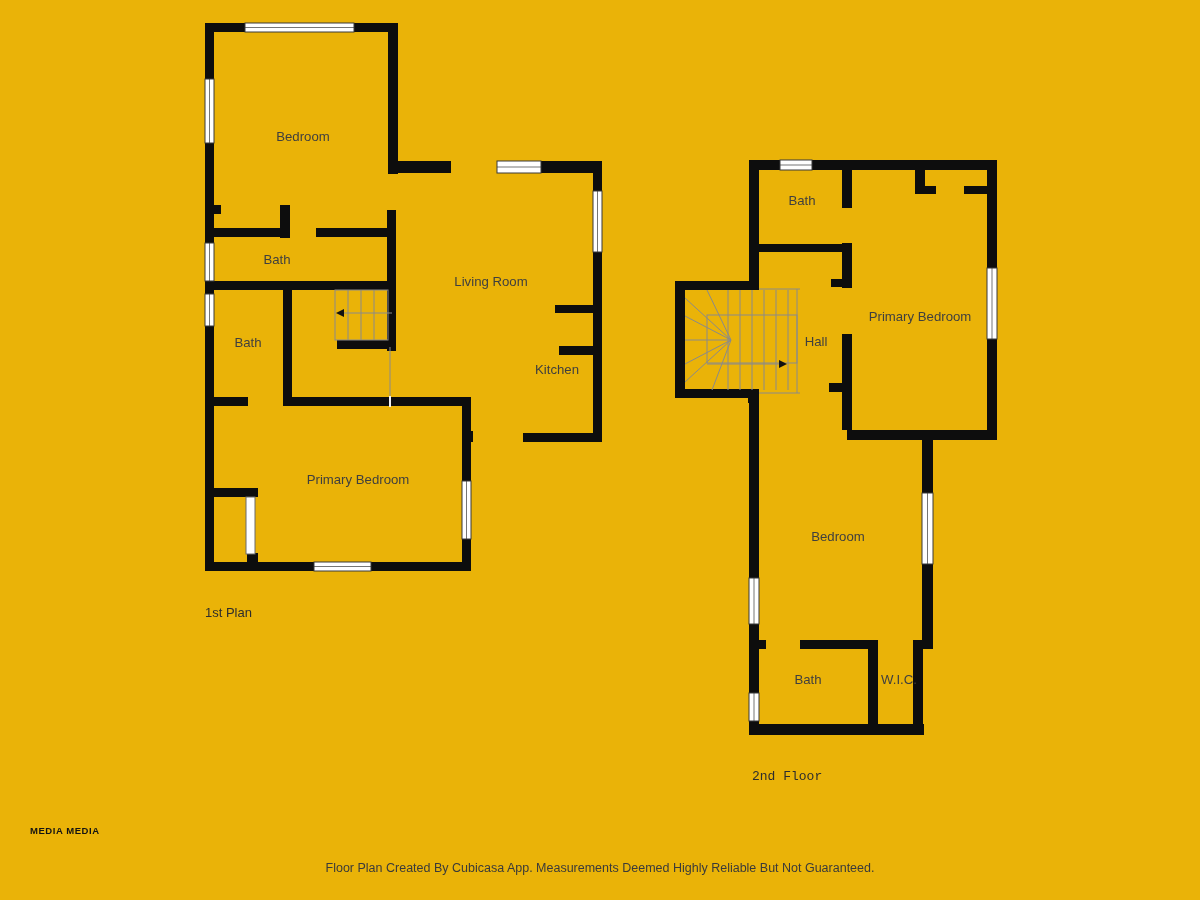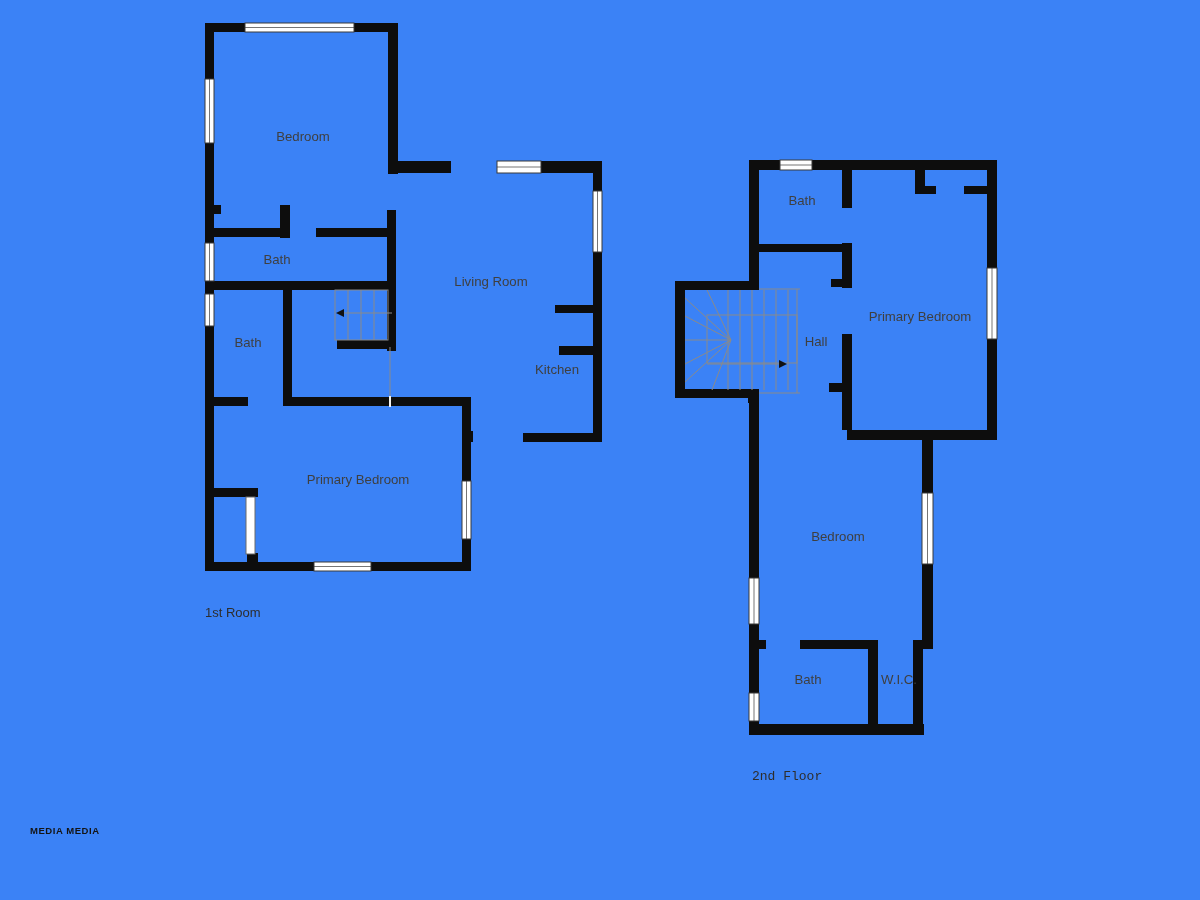--- a/index.html
+++ b/index.html
@@ -1,16 +1,16 @@
 <!DOCTYPE html>
 <html><head>
 <meta charset="utf-8">
 <style>
   html,body{margin:0;padding:0;background:#fff;}
-  .page{position:relative;width:1200px;height:900px;background:#3b82f6;overflow:hidden;
+  .page{position:relative;width:1200px;height:900px;background:#eab308;overflow:hidden;
         font-family:"Liberation Sans",sans-serif;}
   svg#plan{position:absolute;left:0;top:0;}
   svg text{font-family:"Liberation Sans",sans-serif;}
   .floor-label{position:absolute;font-size:13px;color:#2d2d2d;white-space:nowrap;}
   .floor-label-1{left:205px;top:605px;}
   .floor-label-2{left:752px;top:769px;font-family:Liberation Mono, monospace;}
   .footer{position:absolute;left:0;right:0;top:861px;text-align:center;
           font-size:12.5px;color:#3a3a3a;}
   .brand{position:absolute;left:30px;top:825px;font-size:9.5px;font-weight:bold;
          letter-spacing:0.55px;color:#141414;white-space:nowrap;}
@@ -147,18 +147,19 @@
         <polygon points="787,364 779,360 779,368" fill="#111111"></polygon>
         <text x="802" y="205" text-anchor="middle" font-size="13.2" fill="#3f3f3f">Bath</text>
         <text x="920" y="321" text-anchor="middle" font-size="13.2" fill="#3f3f3f">Primary Bedroom</text>
         <text x="816" y="346" text-anchor="middle" font-size="13.2" fill="#3f3f3f">Hall</text>
         <text x="838" y="541" text-anchor="middle" font-size="13.2" fill="#3f3f3f">Bedroom</text>
         <text x="808" y="684" text-anchor="middle" font-size="13.2" fill="#3f3f3f">Bath</text>
         <text x="899" y="684" text-anchor="middle" font-size="13.2" fill="#3f3f3f">W.I.C.</text>
       </g>
     </svg>
 
-  <div class="floor-label floor-label-1">1st Room</div>
+  <div class="floor-label floor-label-1">1st Plan</div>
   <div class="floor-label floor-label-2">2nd Floor</div>
 
   <div class="brand">MEDIA MEDIA</div>
 
+  <div class="footer">Floor Plan Created By Cubicasa App. Measurements Deemed Highly Reliable But Not Guaranteed.</div>
 </div>
 
 </body></html>

